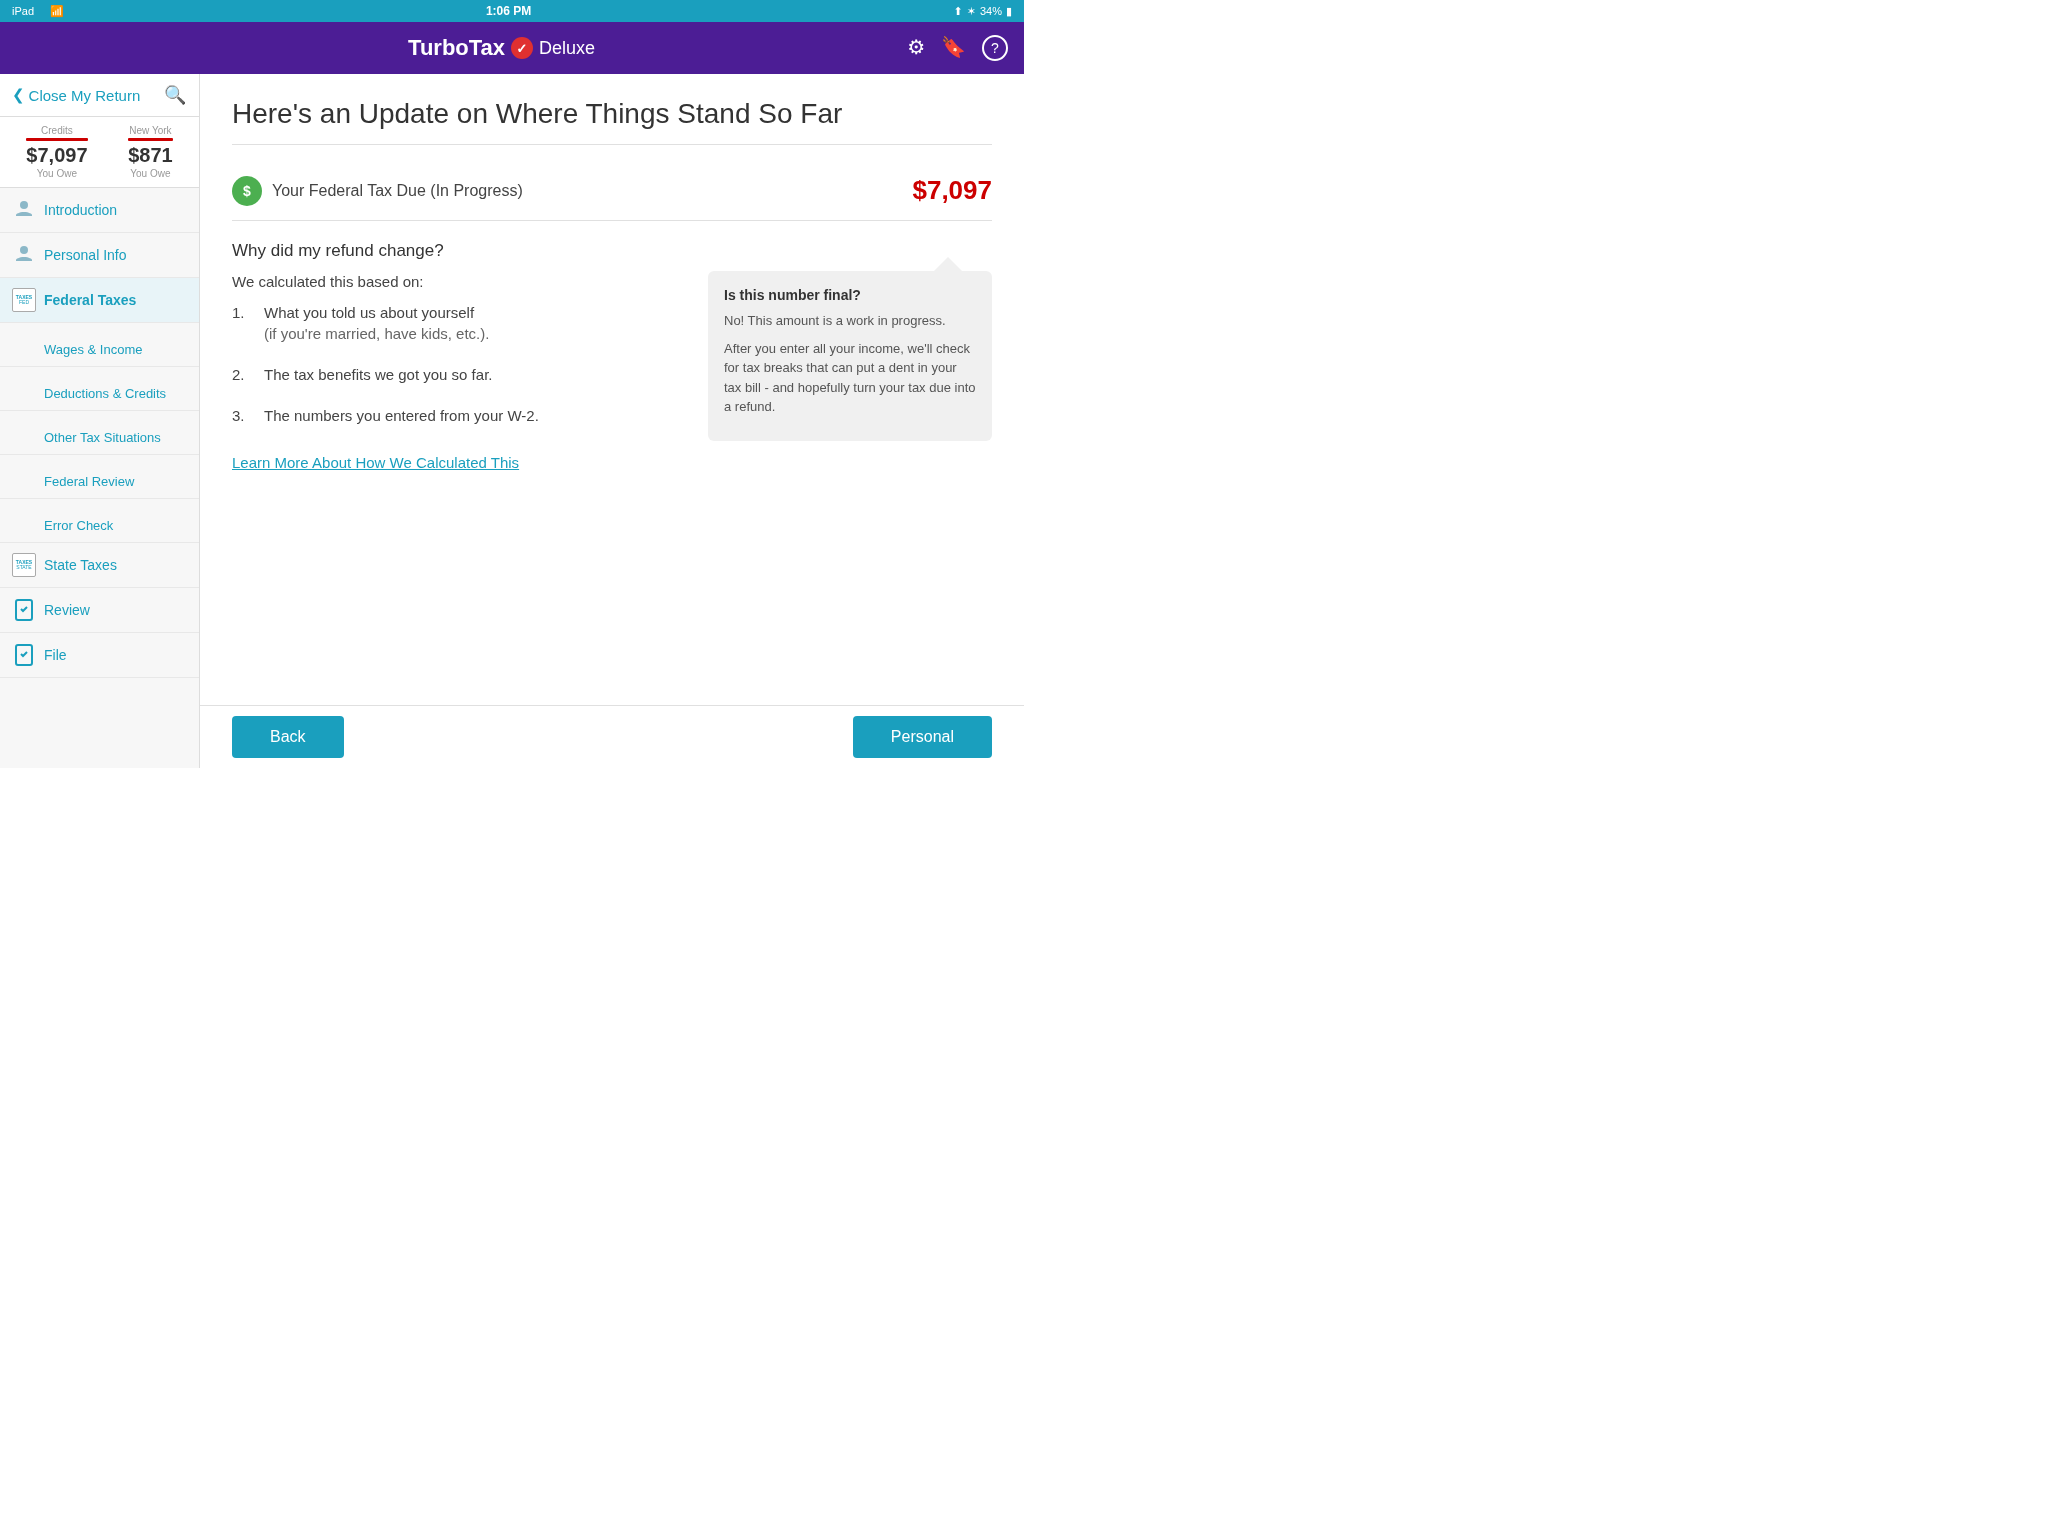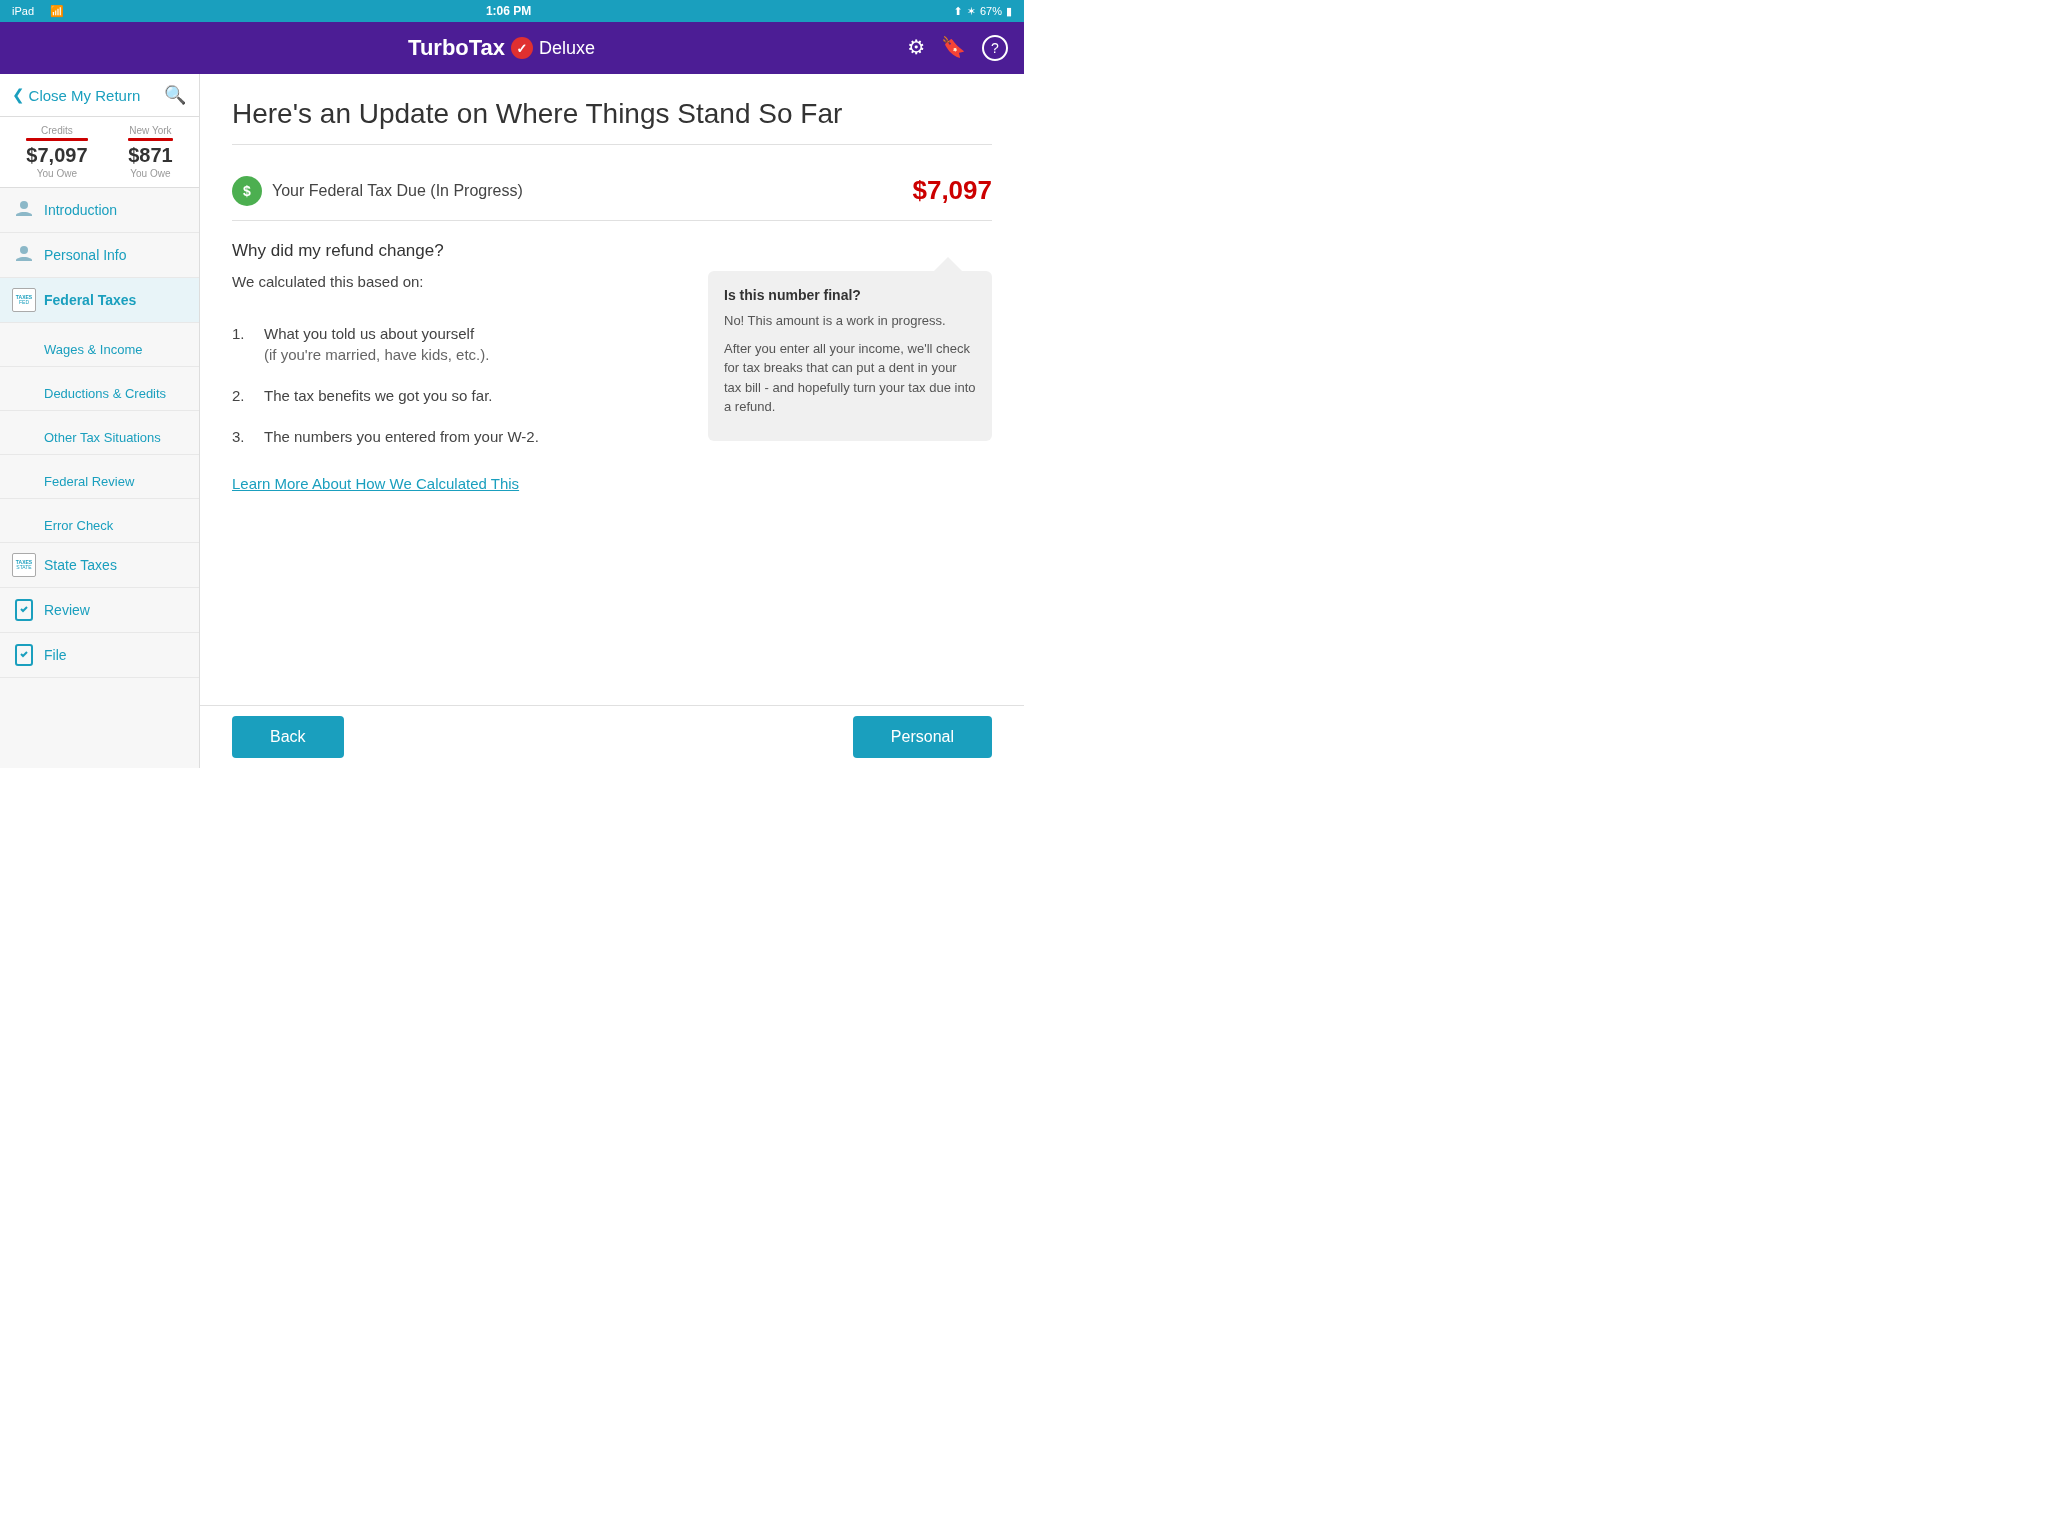--- a/index.html
+++ b/index.html
@@ -174,21 +174,21 @@
     }
     .tax-due-label { font-size: 16px; color: #444; }
     .tax-due-amount { font-size: 26px; font-weight: 600; color: #cc0000; }
 
     
     .two-col { display: flex; gap: 24px; }
     .left-col { flex: 1; }
     .right-col { width: 284px; }
 
     .refund-change-title { font-size: 17px; color: #333; margin-bottom: 12px; font-weight: 400; }
-    .calculated-based { font-size: 15px; color: #444; margin-bottom: 33px; }
+    .calculated-based { font-size: 15px; color: #444; margin-bottom: 12px; }
 
     .reason-list { list-style: none; padding: 0; }
     .reason-list li {
       display: flex;
       gap: 12px;
       margin-bottom: 20px;
       font-size: 15px;
       color: #444;
       line-height: 1.4;
     }
@@ -275,21 +275,21 @@
 
 <div class="status-bar">
   <div class="status-left">
     <span>iPad</span>
     <span>📶</span>
   </div>
   <div class="status-center">1:06 PM</div>
   <div class="status-right">
     <span>⬆</span>
     <span>✶</span>
-    <span>67%</span>
+    <span>34%</span>
     <span>▮</span>
   </div>
 </div>
 
 <div class="top-header">
   <div style="width:80px"></div>
   <div class="turbotax-logo">
     <span>TurboTax</span>
     <div class="check-badge">
       <span>✓</span>

